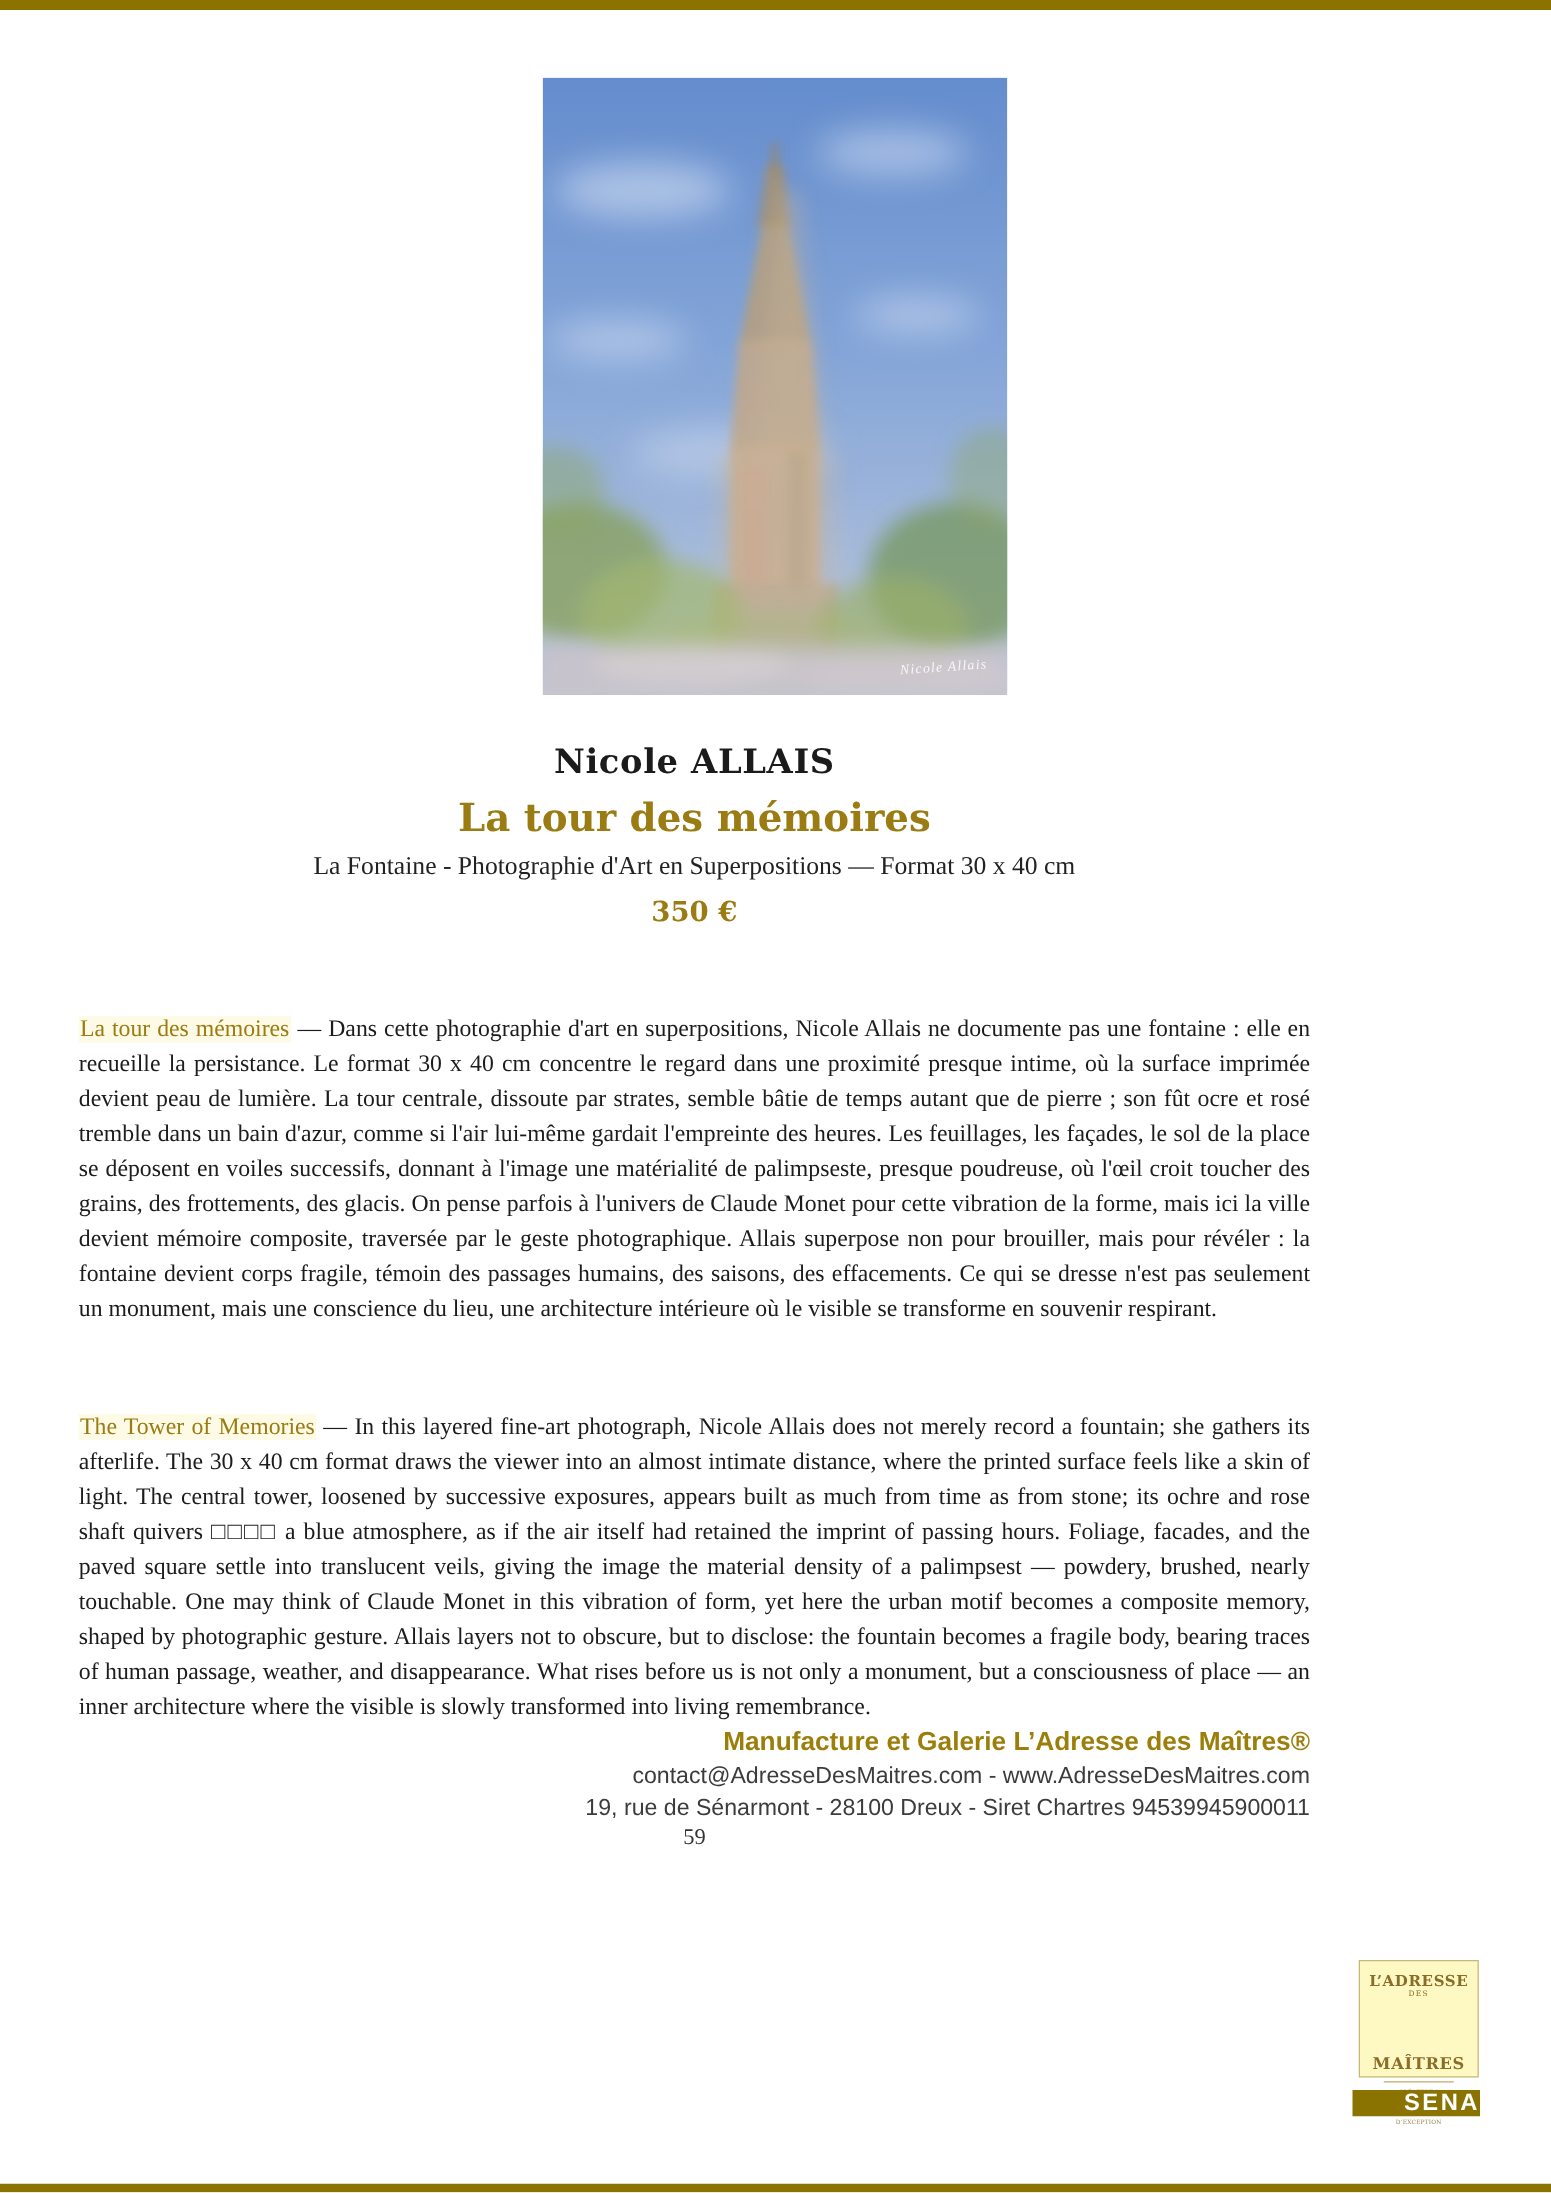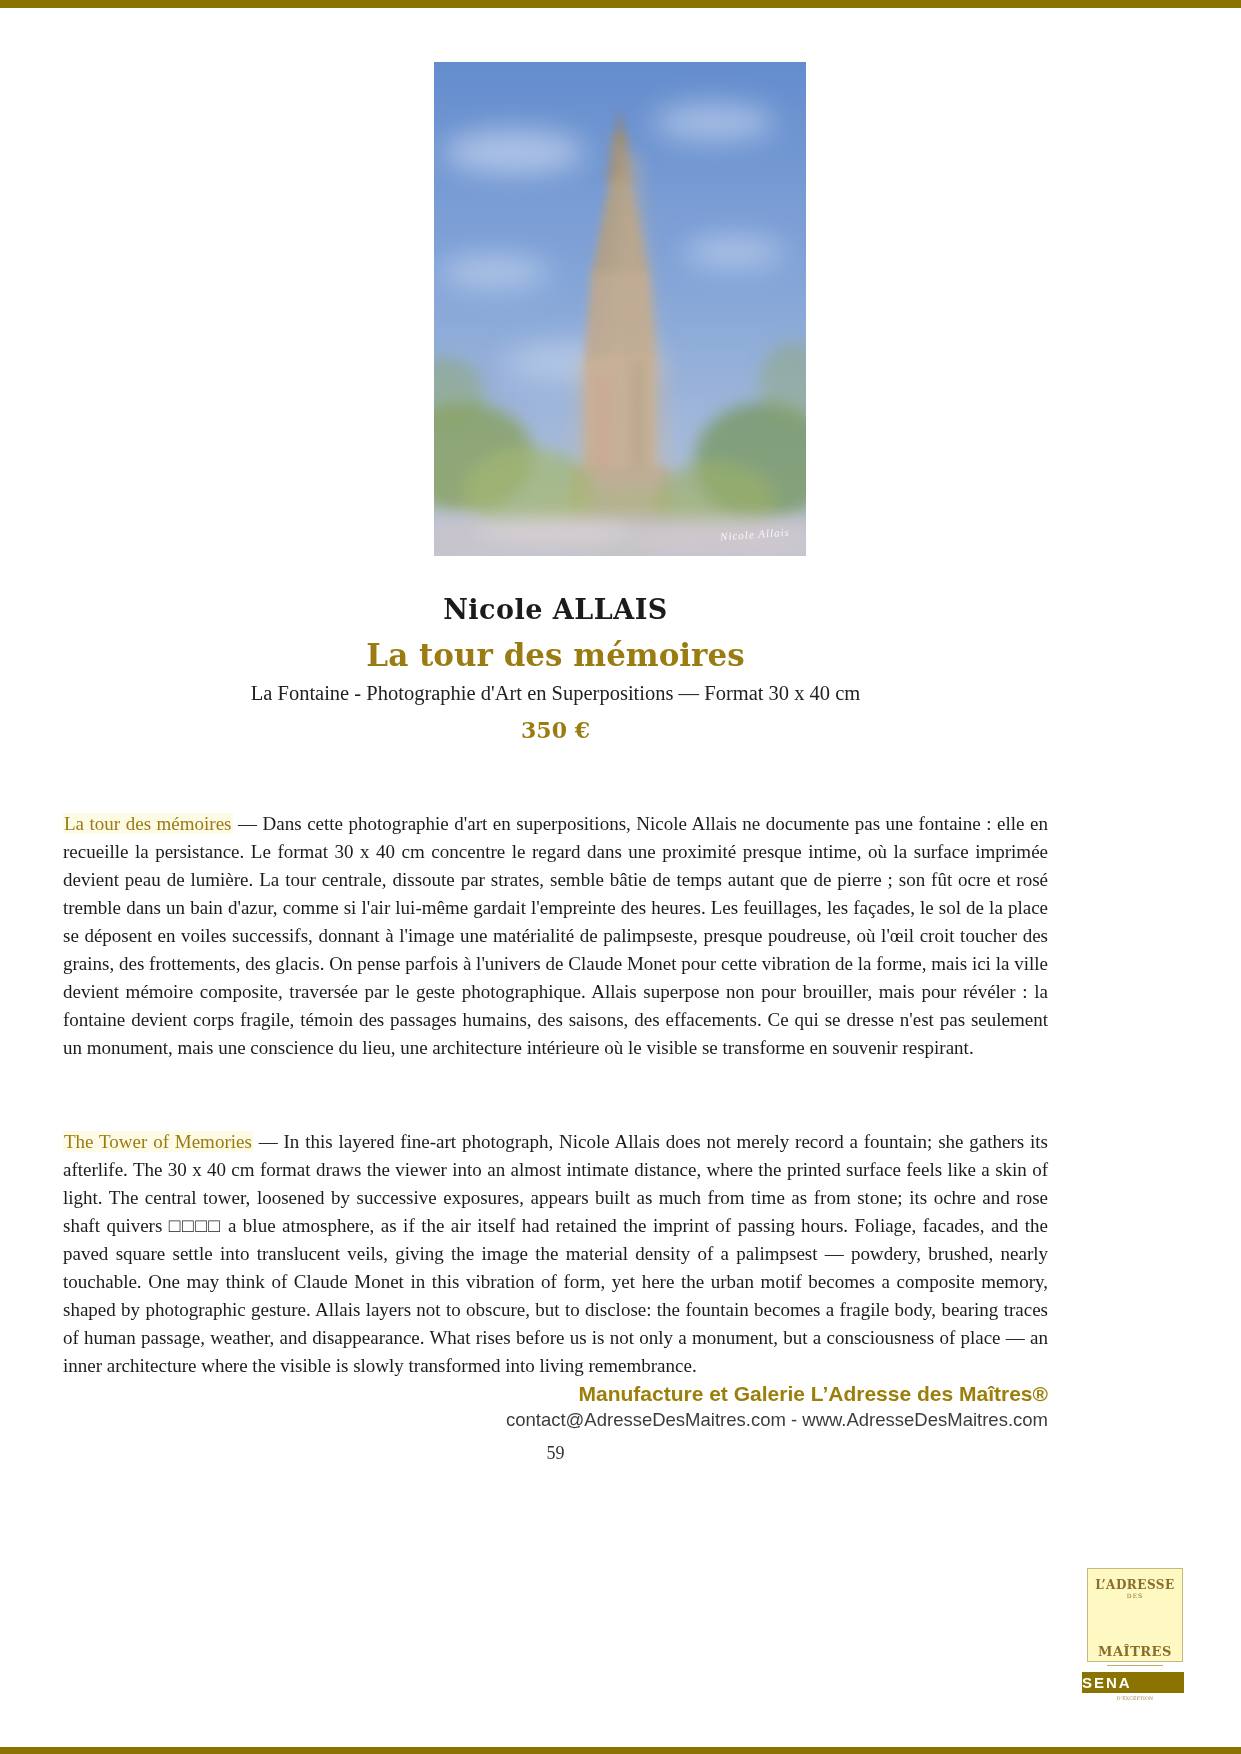--- a/index.html
+++ b/index.html
@@ -29,35 +29,35 @@
             font-weight:bold; font-size:22px; line-height:27px; color:#9a7c12; }
 
   .desc { margin-top:66px; text-align:justify; font-size:19px; line-height:28px; color:#1c1c1c; }
   .desc + .desc { }
   .lead { color:#9a7c12; background:rgba(252,246,210,0.55); padding:0 1px; }
 
   
   .footer { text-align:right; font-family:"Liberation Sans", sans-serif; }
   .f-gold { font-weight:bold; font-size:21px; line-height:27px; color:#9c7e0a; }
   .f-gray { font-size:18.5px; line-height:26px; color:#3c3c3c; }
-  .pagenum { margin-top:10px; text-align:center; font-family:"Liberation Serif", serif;
+  .pagenum { margin-top:0; text-align:center; font-family:"Liberation Serif", serif;
              font-size:18px; color:#333333; }
 
   
   .logo-box { position:absolute; left:1087px; top:1568px; width:96px; height:94px;
               border:1px solid #c6b77e; background:#fef9c3; text-align:center;
               font-family:"DejaVu Serif", serif; color:#8a6d28; padding-top:9px; }
   .logo-l1 { font-size:12px; font-weight:bold; letter-spacing:0.5px; line-height:14px; }
   .logo-l2 { font-size:6px; line-height:8px; letter-spacing:1px; }
   .logo-l3 { font-size:13px; font-weight:bold; letter-spacing:0.5px; line-height:15px;margin-top:44px; }
   .logo-rule { width:56px; height:1px; background:#c0ab6c; margin:6px auto 5px auto; }
   .logo-sm { font-size:6px; line-height:8px; color:#9c854a; letter-spacing:0.2px; transform:scale(0.78); transform-origin:center top; }
   .sena { position:absolute; left:1082px; top:1672px; width:102px; height:21px; background:#8a7300;
-          color:#ffffff; font-family:"Liberation Sans", sans-serif; font-weight:bold; font-size:15px;
-          letter-spacing:2px; text-align:left; line-height:21px; }
+          color:#ffffff; font-family:"Liberation Sans", sans-serif; font-weight:bold; font-size:19px;
+          letter-spacing:2px; text-align:right; line-height:21px; }
 </style>
 </head>
 <body>
 
 <div class="page">
 
   <div class="bar top"></div>
 
   <div class="photo-wrap">
     <svg width="372" height="494" viewBox="0 0 372 494" xmlns="http://www.w3.org/2000/svg">
@@ -133,20 +133,21 @@
     <div class="caption">La Fontaine - Photographie d'Art en Superpositions — Format 30 x 40 cm</div>
     <div class="price">350 €</div>
 
     <p class="desc"><span class="lead">La tour des mémoires</span><span> — Dans cette photographie d'art en superpositions, Nicole Allais ne documente pas une fontaine : elle en recueille la persistance. Le format 30 x 40 cm concentre le regard dans une proximité presque intime, où la surface imprimée devient peau de lumière. La tour centrale, dissoute par strates, semble bâtie de temps autant que de pierre ; son fût ocre et rosé tremble dans un bain d'azur, comme si l'air lui-même gardait l'empreinte des heures. Les feuillages, les façades, le sol de la place se déposent en voiles successifs, donnant à l'image une matérialité de palimpseste, presque poudreuse, où l'œil croit toucher des grains, des frottements, des glacis. On pense parfois à l'univers de Claude Monet pour cette vibration de la forme, mais ici la ville devient mémoire composite, traversée par le geste photographique. Allais superpose non pour brouiller, mais pour révéler : la fontaine devient corps fragile, témoin des passages humains, des saisons, des effacements. Ce qui se dresse n'est pas seulement un monument, mais une conscience du lieu, une architecture intérieure où le visible se transforme en souvenir respirant.</span></p>
 
     <p class="desc"><span class="lead">The Tower of Memories</span><span> — In this layered fine-art photograph, Nicole Allais does not merely record a fountain; she gathers its afterlife. The 30 x 40 cm format draws the viewer into an almost intimate distance, where the printed surface feels like a skin of light. The central tower, loosened by successive exposures, appears built as much from time as from stone; its ochre and rose shaft quivers □□□□ a blue atmosphere, as if the air itself had retained the imprint of passing hours. Foliage, facades, and the paved square settle into translucent veils, giving the image the material density of a palimpsest — powdery, brushed, nearly touchable. One may think of Claude Monet in this vibration of form, yet here the urban motif becomes a composite memory, shaped by photographic gesture. Allais layers not to obscure, but to disclose: the fountain becomes a fragile body, bearing traces of human passage, weather, and disappearance. What rises before us is not only a monument, but a consciousness of place — an inner architecture where the visible is slowly transformed into living remembrance.</span></p>
 
     <div class="footer">
       <div class="f-gold">Manufacture et Galerie L’Adresse des Maîtres®</div>
       <div class="f-gray">contact@AdresseDesMaitres.com - www.AdresseDesMaitres.com</div>
+      <div class="f-gray">19, rue de Sénarmont - 28100 Dreux - Siret Chartres 94539945900011</div>
     </div>
 
     <div class="pagenum">59</div>
   </div>
 
   <div class="logo-box">
     <div class="logo-l1">L’ADRESSE</div>
     <div class="logo-l2">DES</div>
     <div class="logo-l3">MAÎTRES</div>
     <div class="logo-rule"></div>

